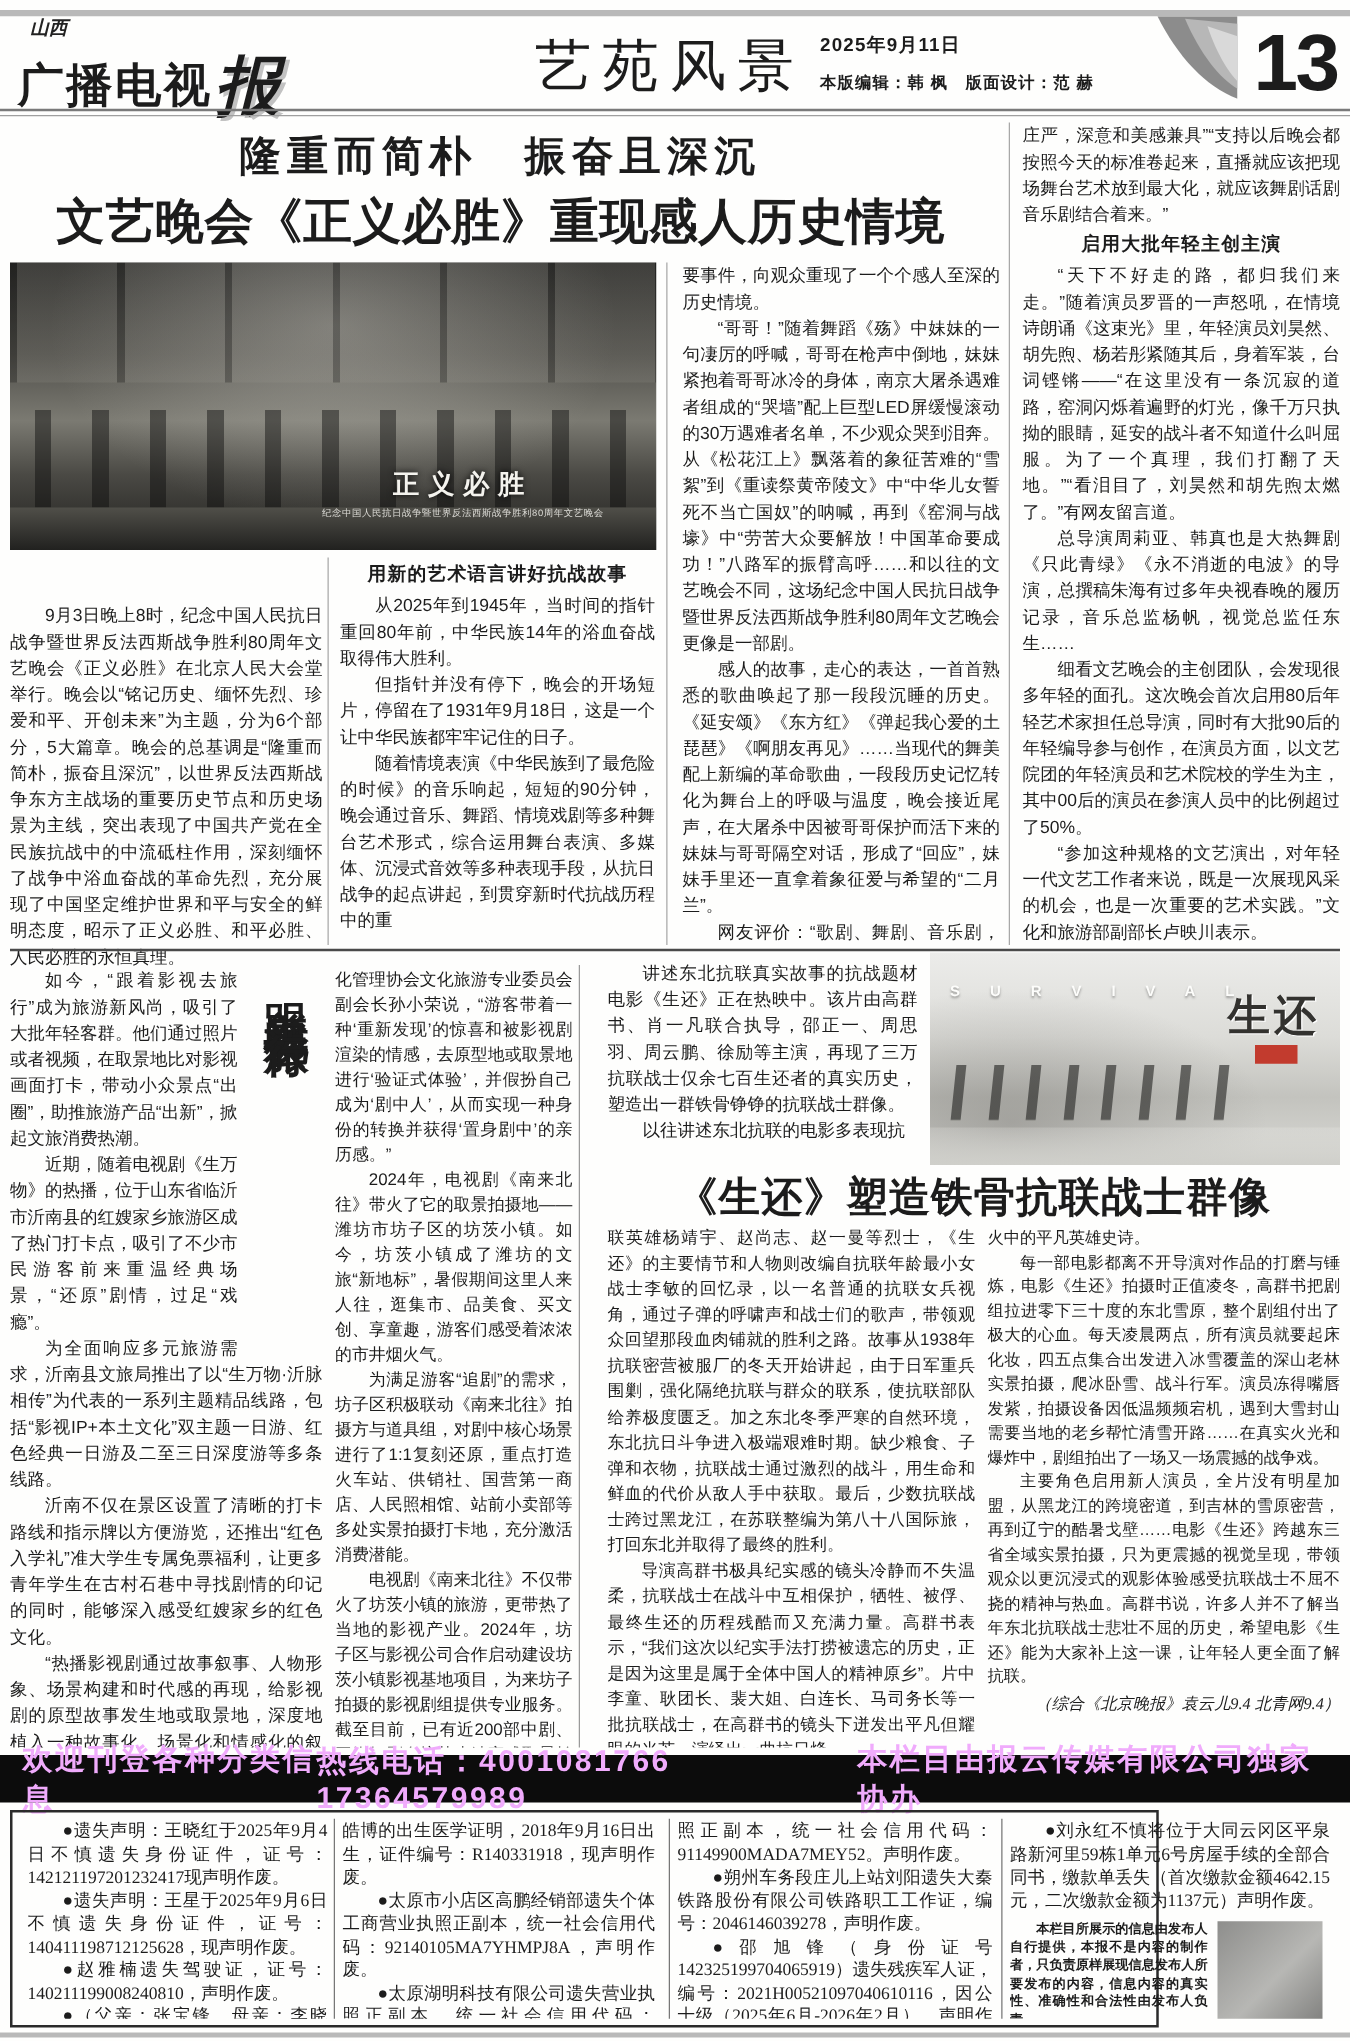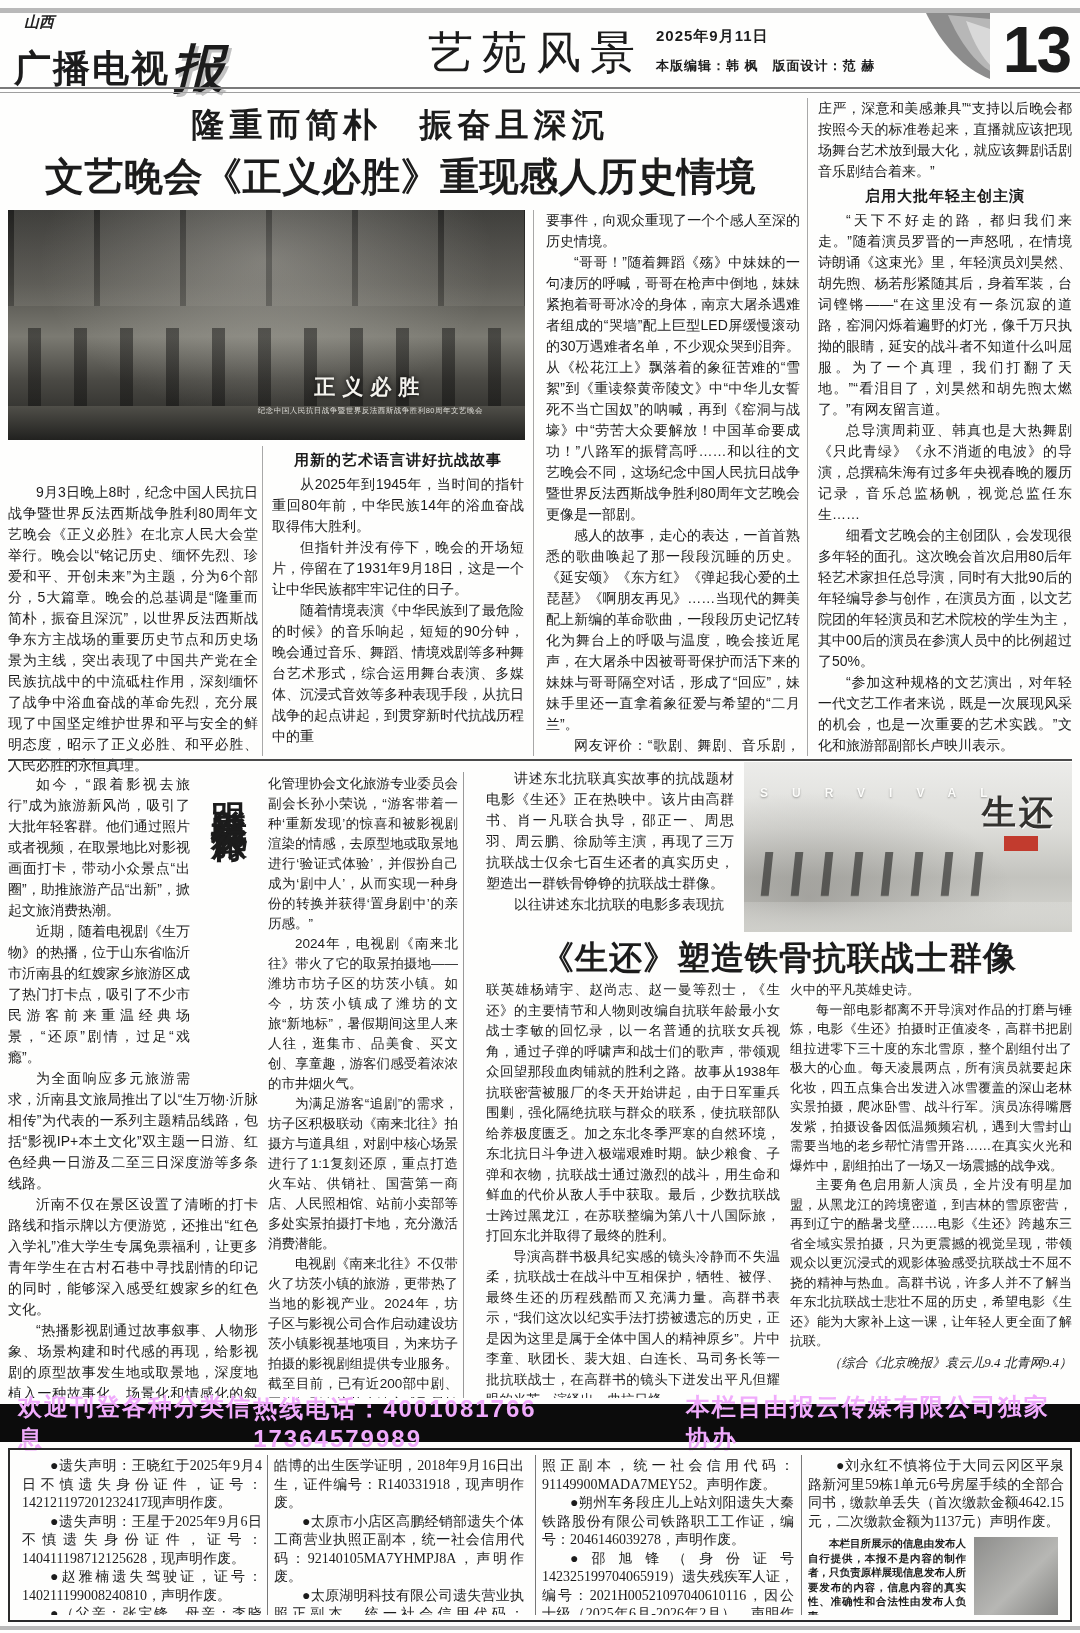--- a/index.html
+++ b/index.html
@@ -81,21 +81,21 @@
   .mv-stamp{position:absolute;top:74px;right:34px;width:34px;height:15px;background:#c23b2e;}
   .m-title{position:absolute;left:486px;top:936px;width:586px;text-align:center;
            font-size:33px;font-weight:900;letter-spacing:1px;}
   .mA{left:486px;top:980px;width:294px;height:418px;font-size:13.5px;line-height:20.5px;}
   .mB{left:790px;top:980px;width:282px;height:418px;font-size:13px;line-height:19.5px;}
   
   .banner{position:absolute;left:0;top:1404px;width:1080px;height:38px;background:#0c0c0c;color:#f0abfc;
           display:flex;align-items:center;justify-content:space-between;padding:0 18px;box-sizing:border-box;
           font-size:24px;font-weight:900;letter-spacing:2px;}
   
-  .adsbox{position:absolute;left:8px;top:1448px;width:1064px;height:174px;border:2px solid #2b2b2b;
+  .adsbox{position:absolute;left:8px;top:1448px;width:919px;height:174px;border:2px solid #2b2b2b;
           box-sizing:border-box;font-family:"Liberation Serif","DejaVu Serif",serif;}
   .ads-col{position:absolute;top:7px;height:158px;text-align:justify;font-size:14px;line-height:18.5px;overflow:hidden;}
   .ads-col p{margin:0;}
   .ad{text-indent:2em;}
   .cont-ad{text-indent:0;}
   .ac1{left:12px;width:240px;}
   .ac2{left:264px;width:250px;}
   .ac3{left:532px;width:252px;}
   .ac4{left:798px;width:256px;}
   .ads-sep{position:absolute;top:5px;height:160px;width:1px;background:#777;}

